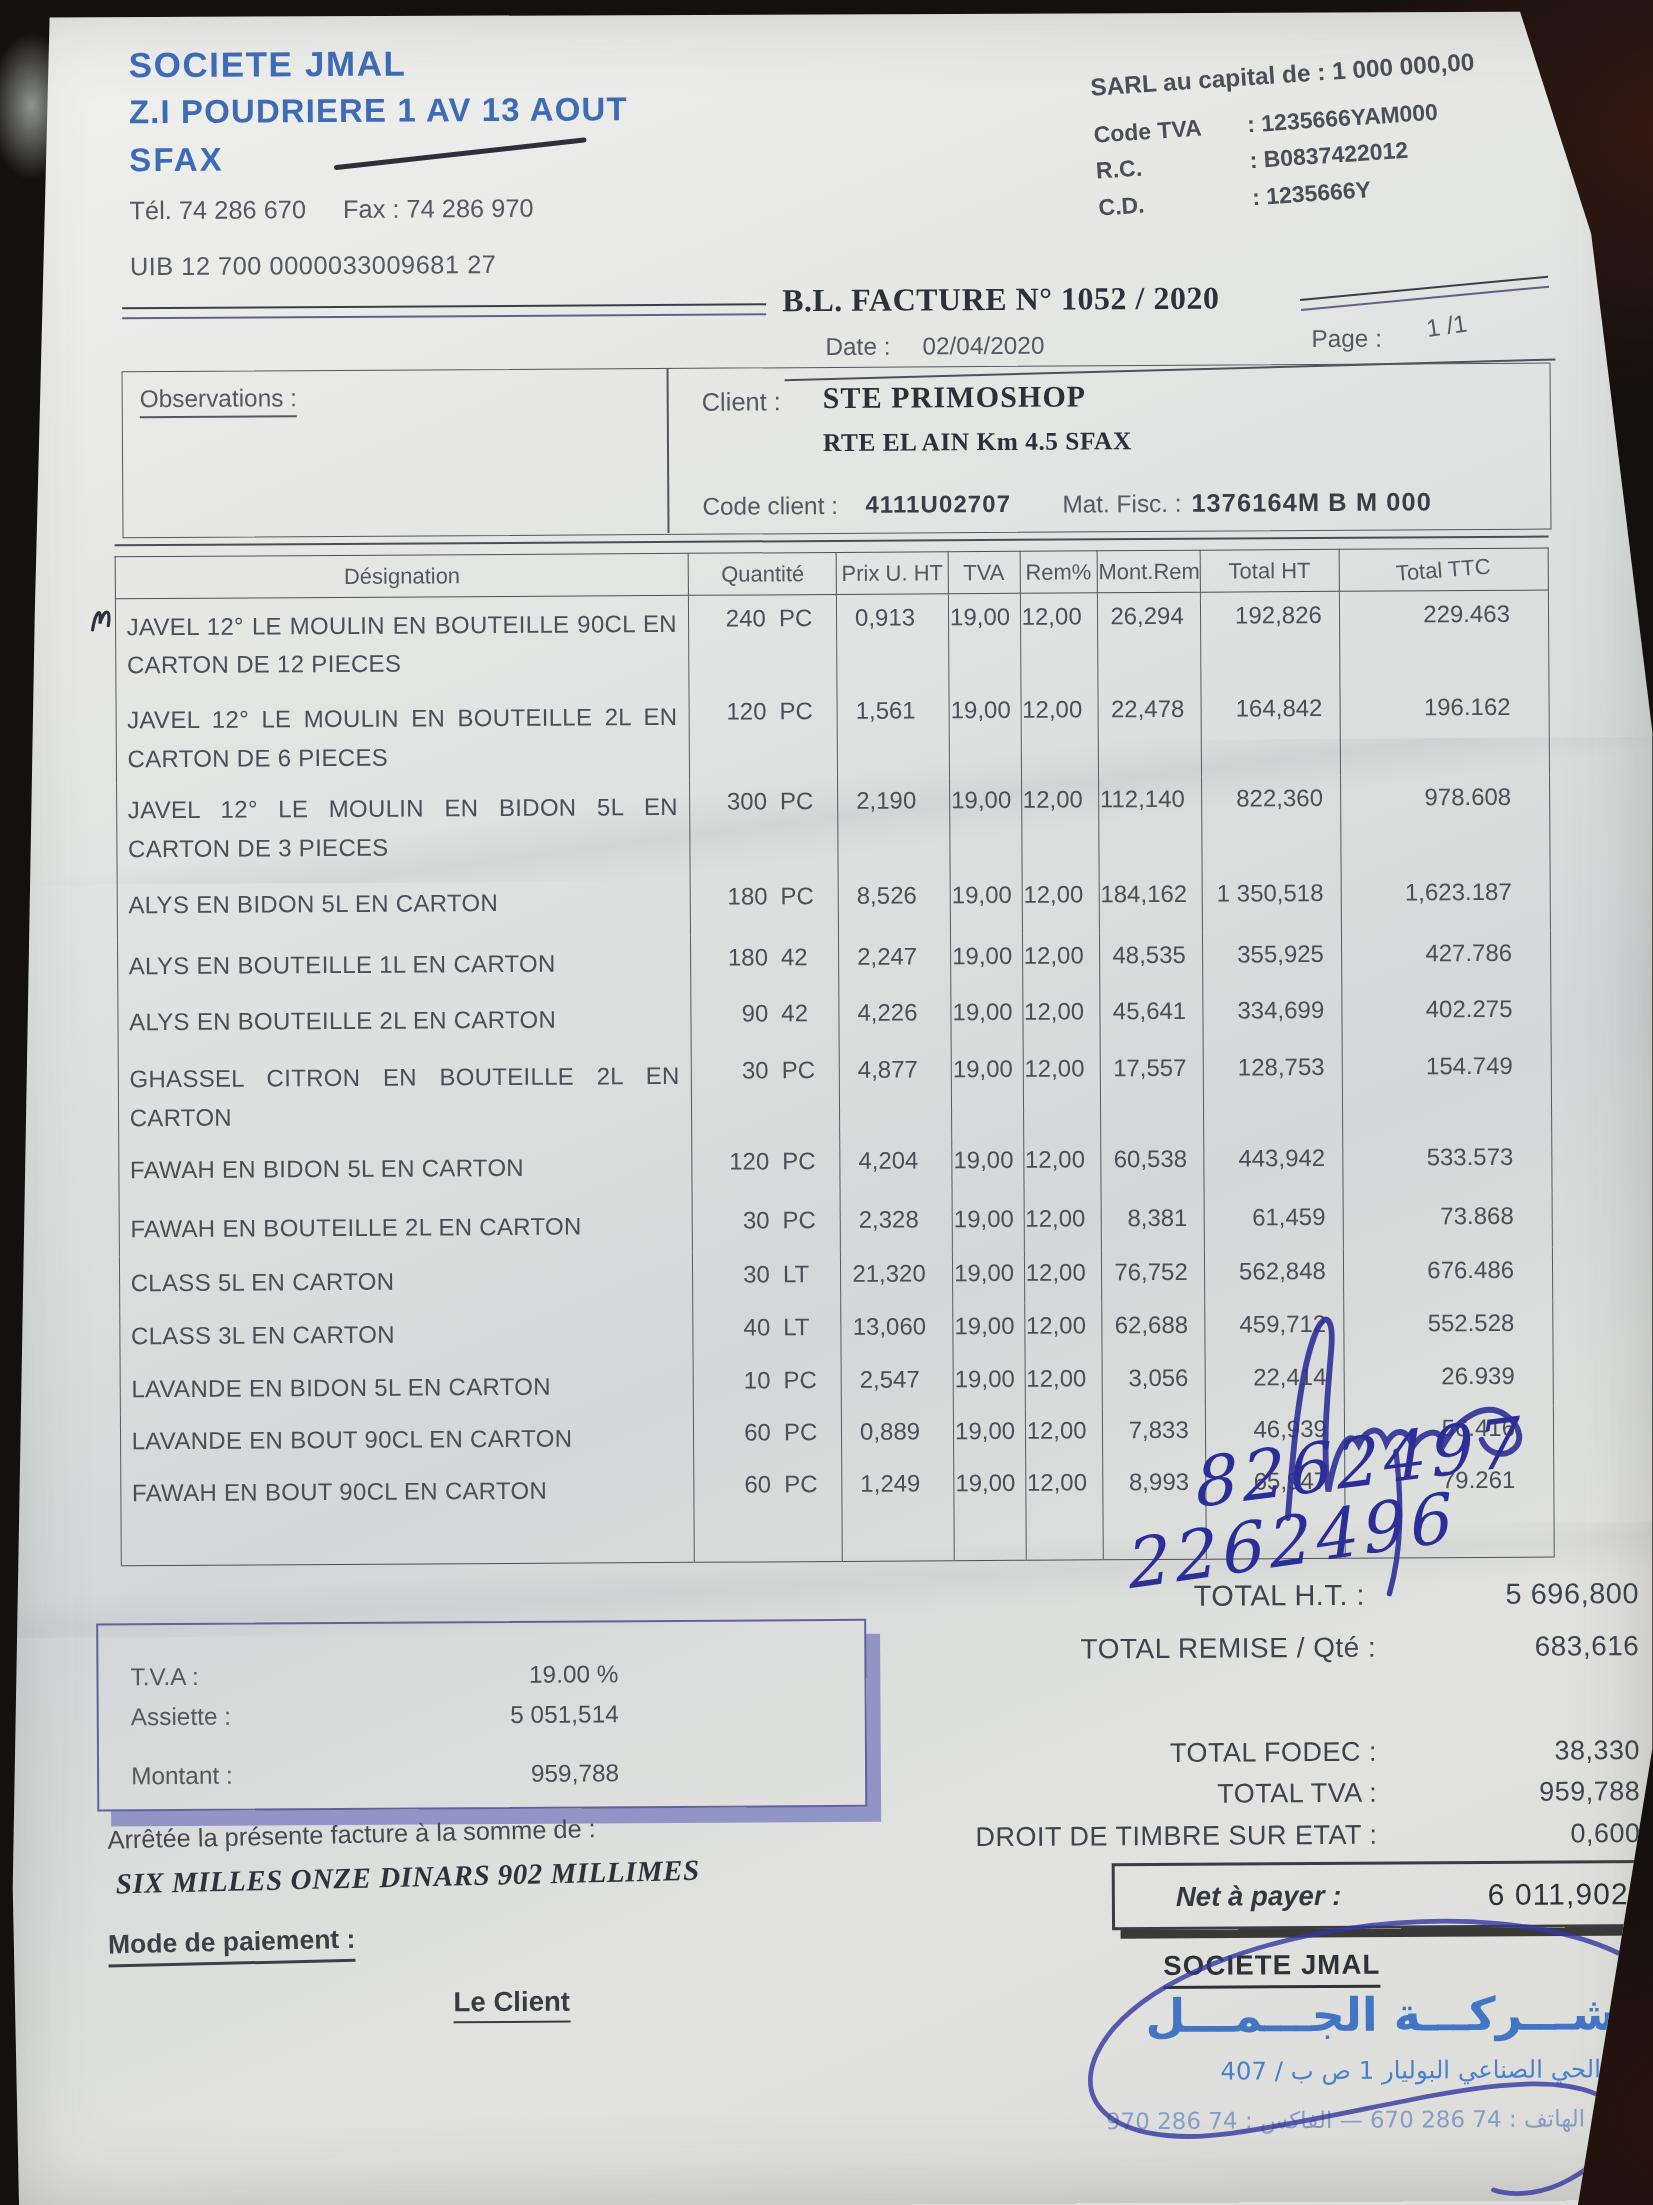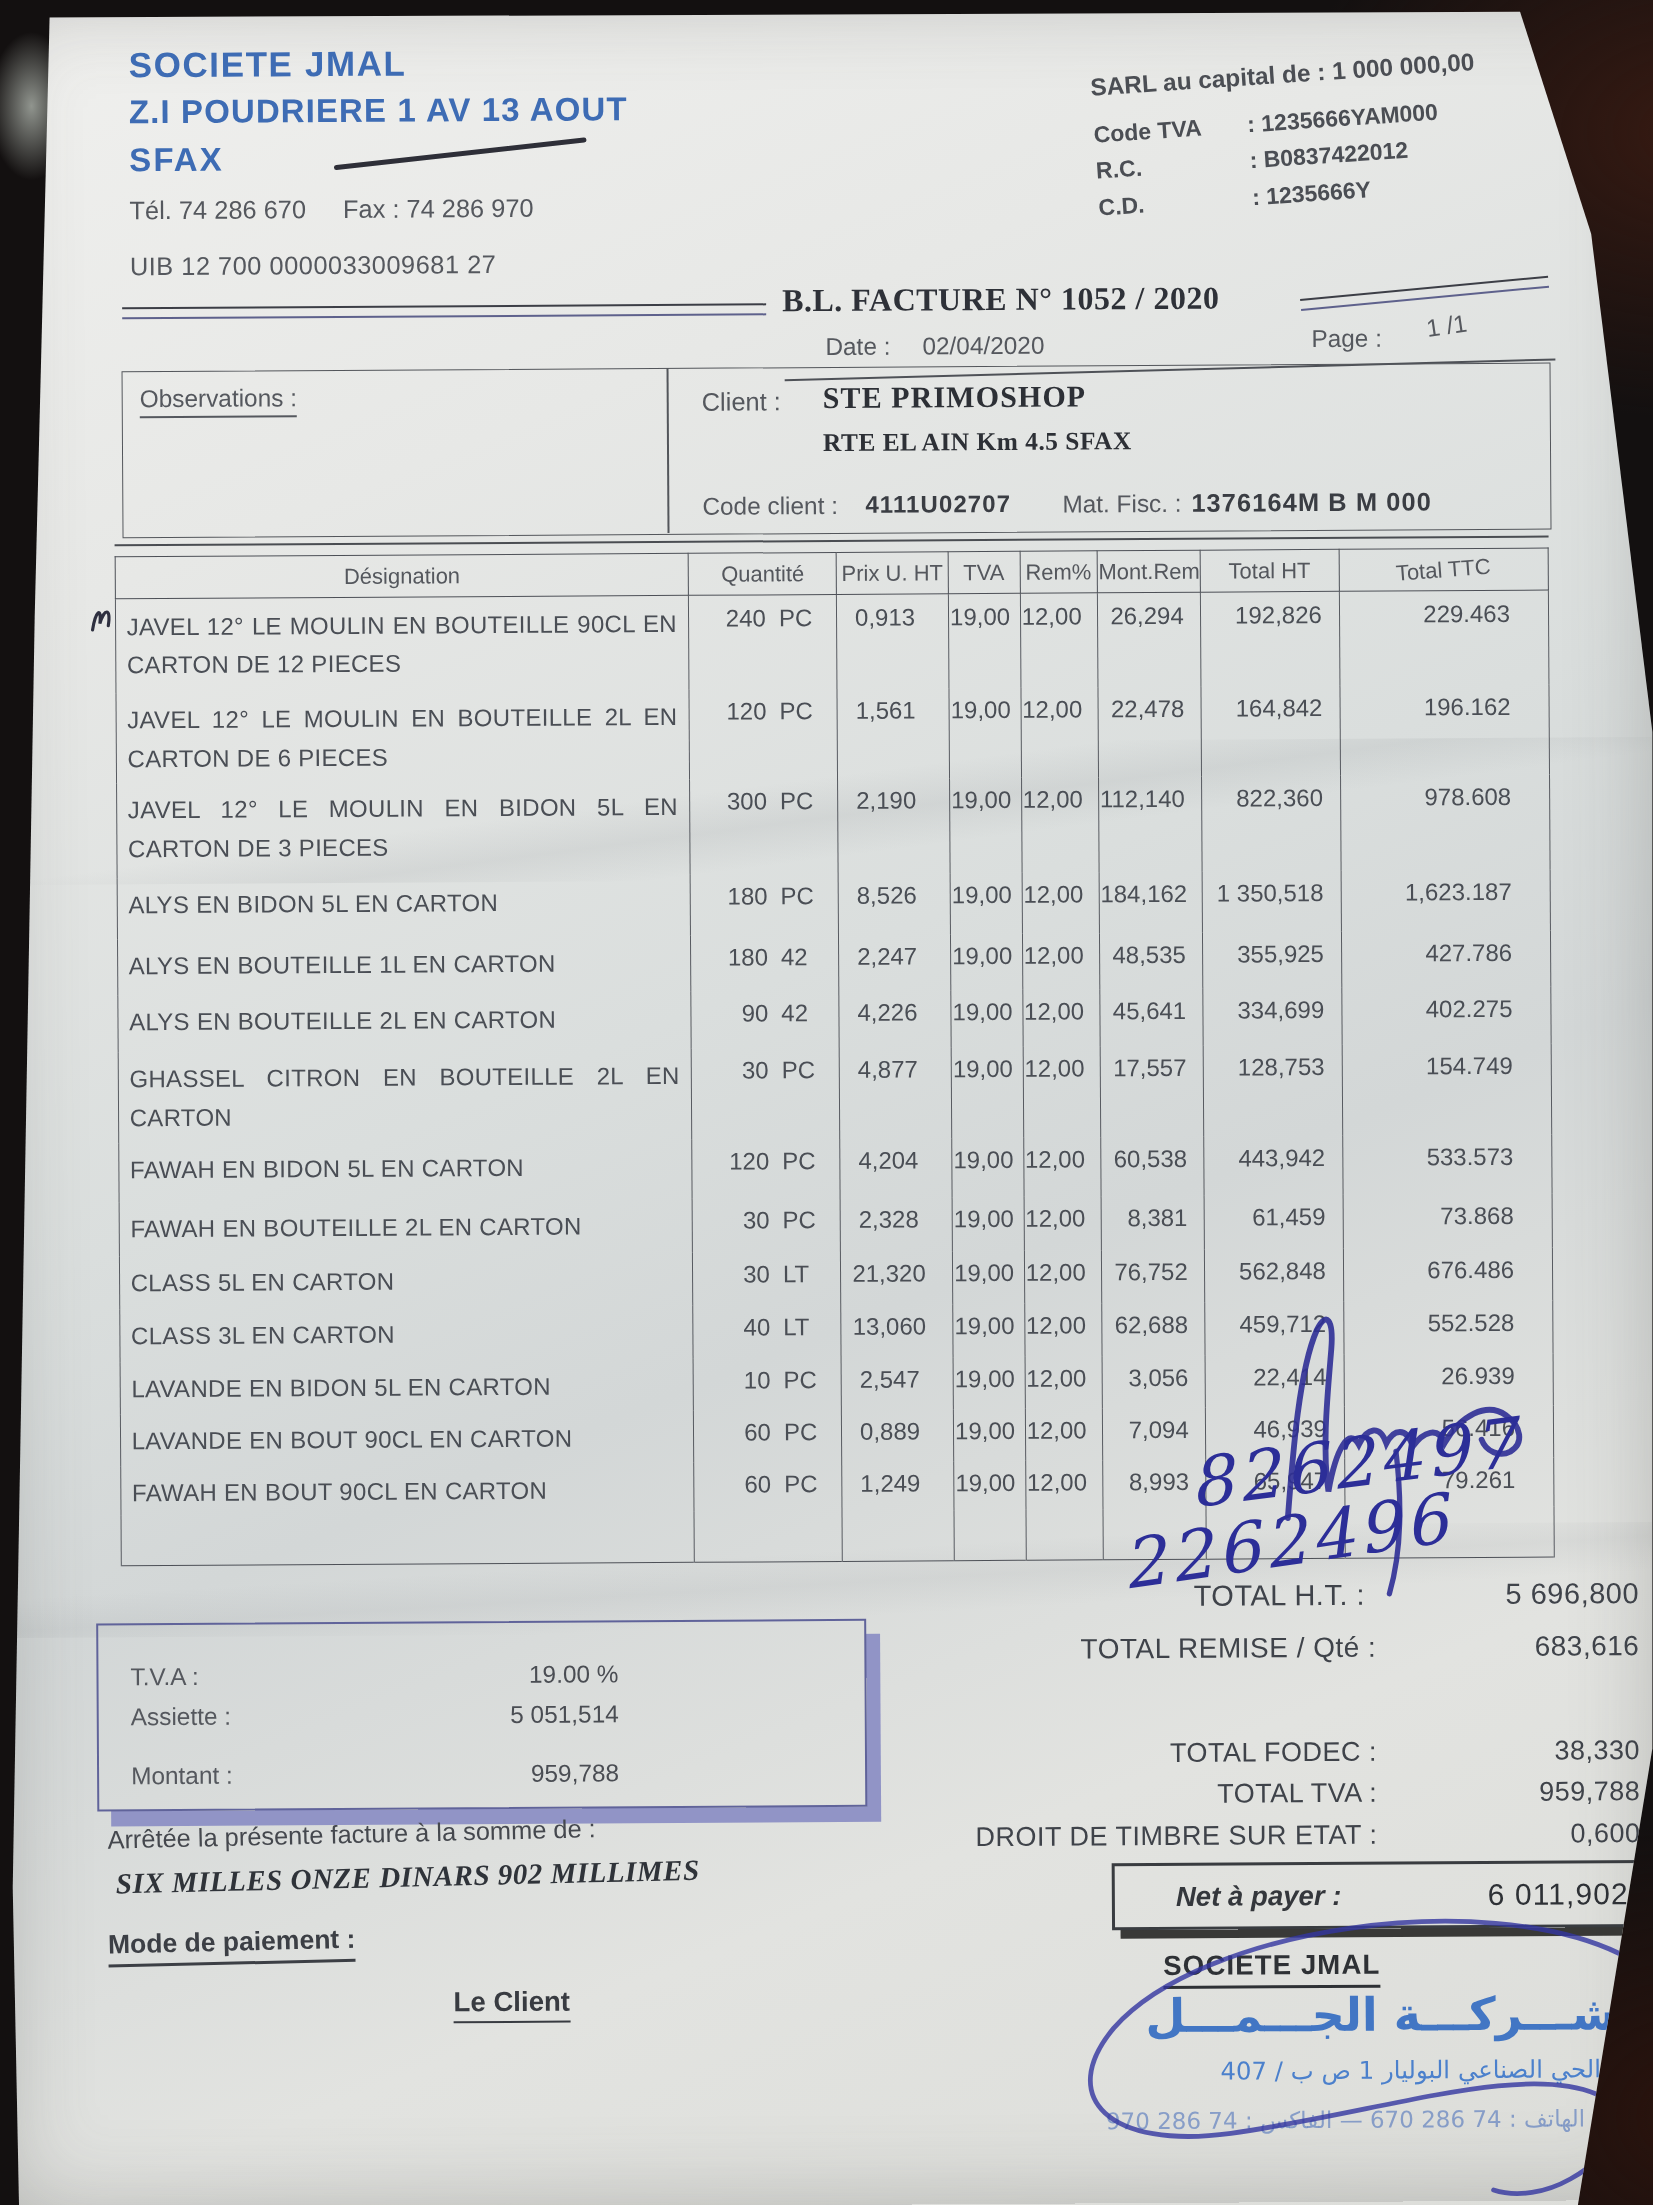--- a/index.html
+++ b/index.html
@@ -320,21 +320,21 @@
         <td class="c-mont">3,056</td>
         <td class="c-ht">22,414</td>
         <td class="c-ttc">26.939</td>
       </tr>
       <tr style="height:52px">
         <td class="c-des">LAVANDE EN BOUT 90CL EN CARTON</td>
         <td class="c-qty"><span class="q">60</span><span class="u">PC</span></td>
         <td class="c-prix">0,889</td>
         <td class="c-tva">19,00</td>
         <td class="c-rem">12,00</td>
-        <td class="c-mont">7,094</td>
+        <td class="c-mont">7,833</td>
         <td class="c-ht">46,939</td>
         <td class="c-ttc">56.416</td>
       </tr>
       <tr style="height:49px">
         <td class="c-des">FAWAH EN BOUT 90CL EN CARTON</td>
         <td class="c-qty"><span class="q">60</span><span class="u">PC</span></td>
         <td class="c-prix">1,249</td>
         <td class="c-tva">19,00</td>
         <td class="c-rem">12,00</td>
         <td class="c-mont">8,993</td>

